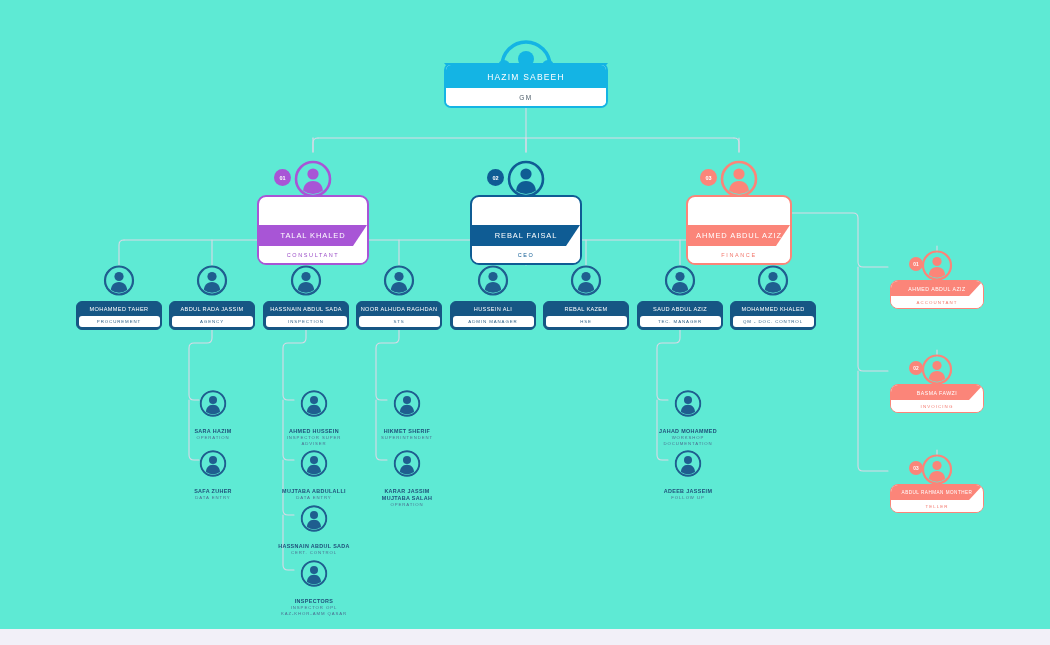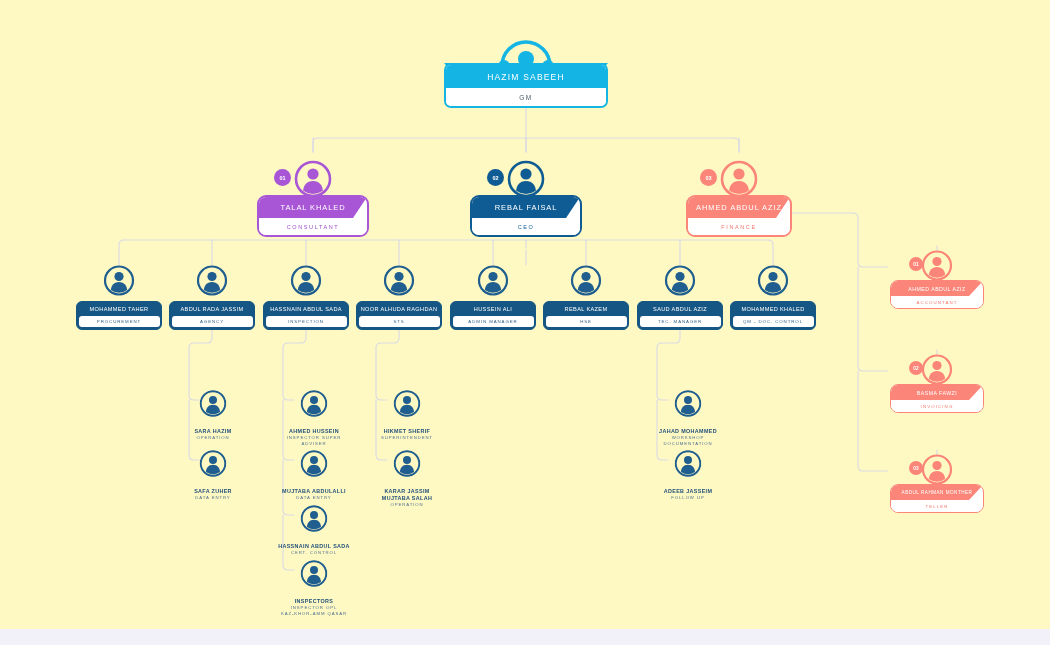--- a/index.html
+++ b/index.html
@@ -5,21 +5,21 @@
   * { box-sizing: border-box; margin: 0; padding: 0; }
   html, body {
     width: 1050px; height: 645px;
     font-family: "Liberation Sans", sans-serif;
     background: #f7f6fb;
     overflow: hidden;
   }
   #canvas {
     position: relative;
     width: 1050px; height: 645px;
-    background: #fef9c3;
+    background: #5eead4;
   }
   #bottom-band {
     position: absolute; left: 0; top: 629px;
     width: 1050px; height: 16px;
     background: #f2f0f8;
   }
   #edges { position: absolute; left: 0; top: 0; width: 1050px; height: 645px; }
 
   
   .node { position: absolute; }
@@ -86,21 +86,21 @@
 
   
   .l2 { width: 112px; }
   .l2 .avatar { top: 0; }
   .l2-card {
     top: 35px; width: 112px;
     border-width: 2px; border-style: solid;
     border-radius: 9px;
   }
   .l2-card .title {
-    height: 21px; font-size: 7.5px; letter-spacing: 0.9px;
+    height: 21px; font-size: 7.5px; letter-spacing: 0.9px; margin-top: 28px;
   }
   .l2-card .subtitle {
     height: 17px; font-size: 5.5px; letter-spacing: 1.6px;
   }
   .title-fold {
     position: absolute; right: 0; top: 0;
     width: 14px; height: 100%;
     background: #fff;
     clip-path: polygon(100% 0, 100% 100%, 0 100%);
   }

